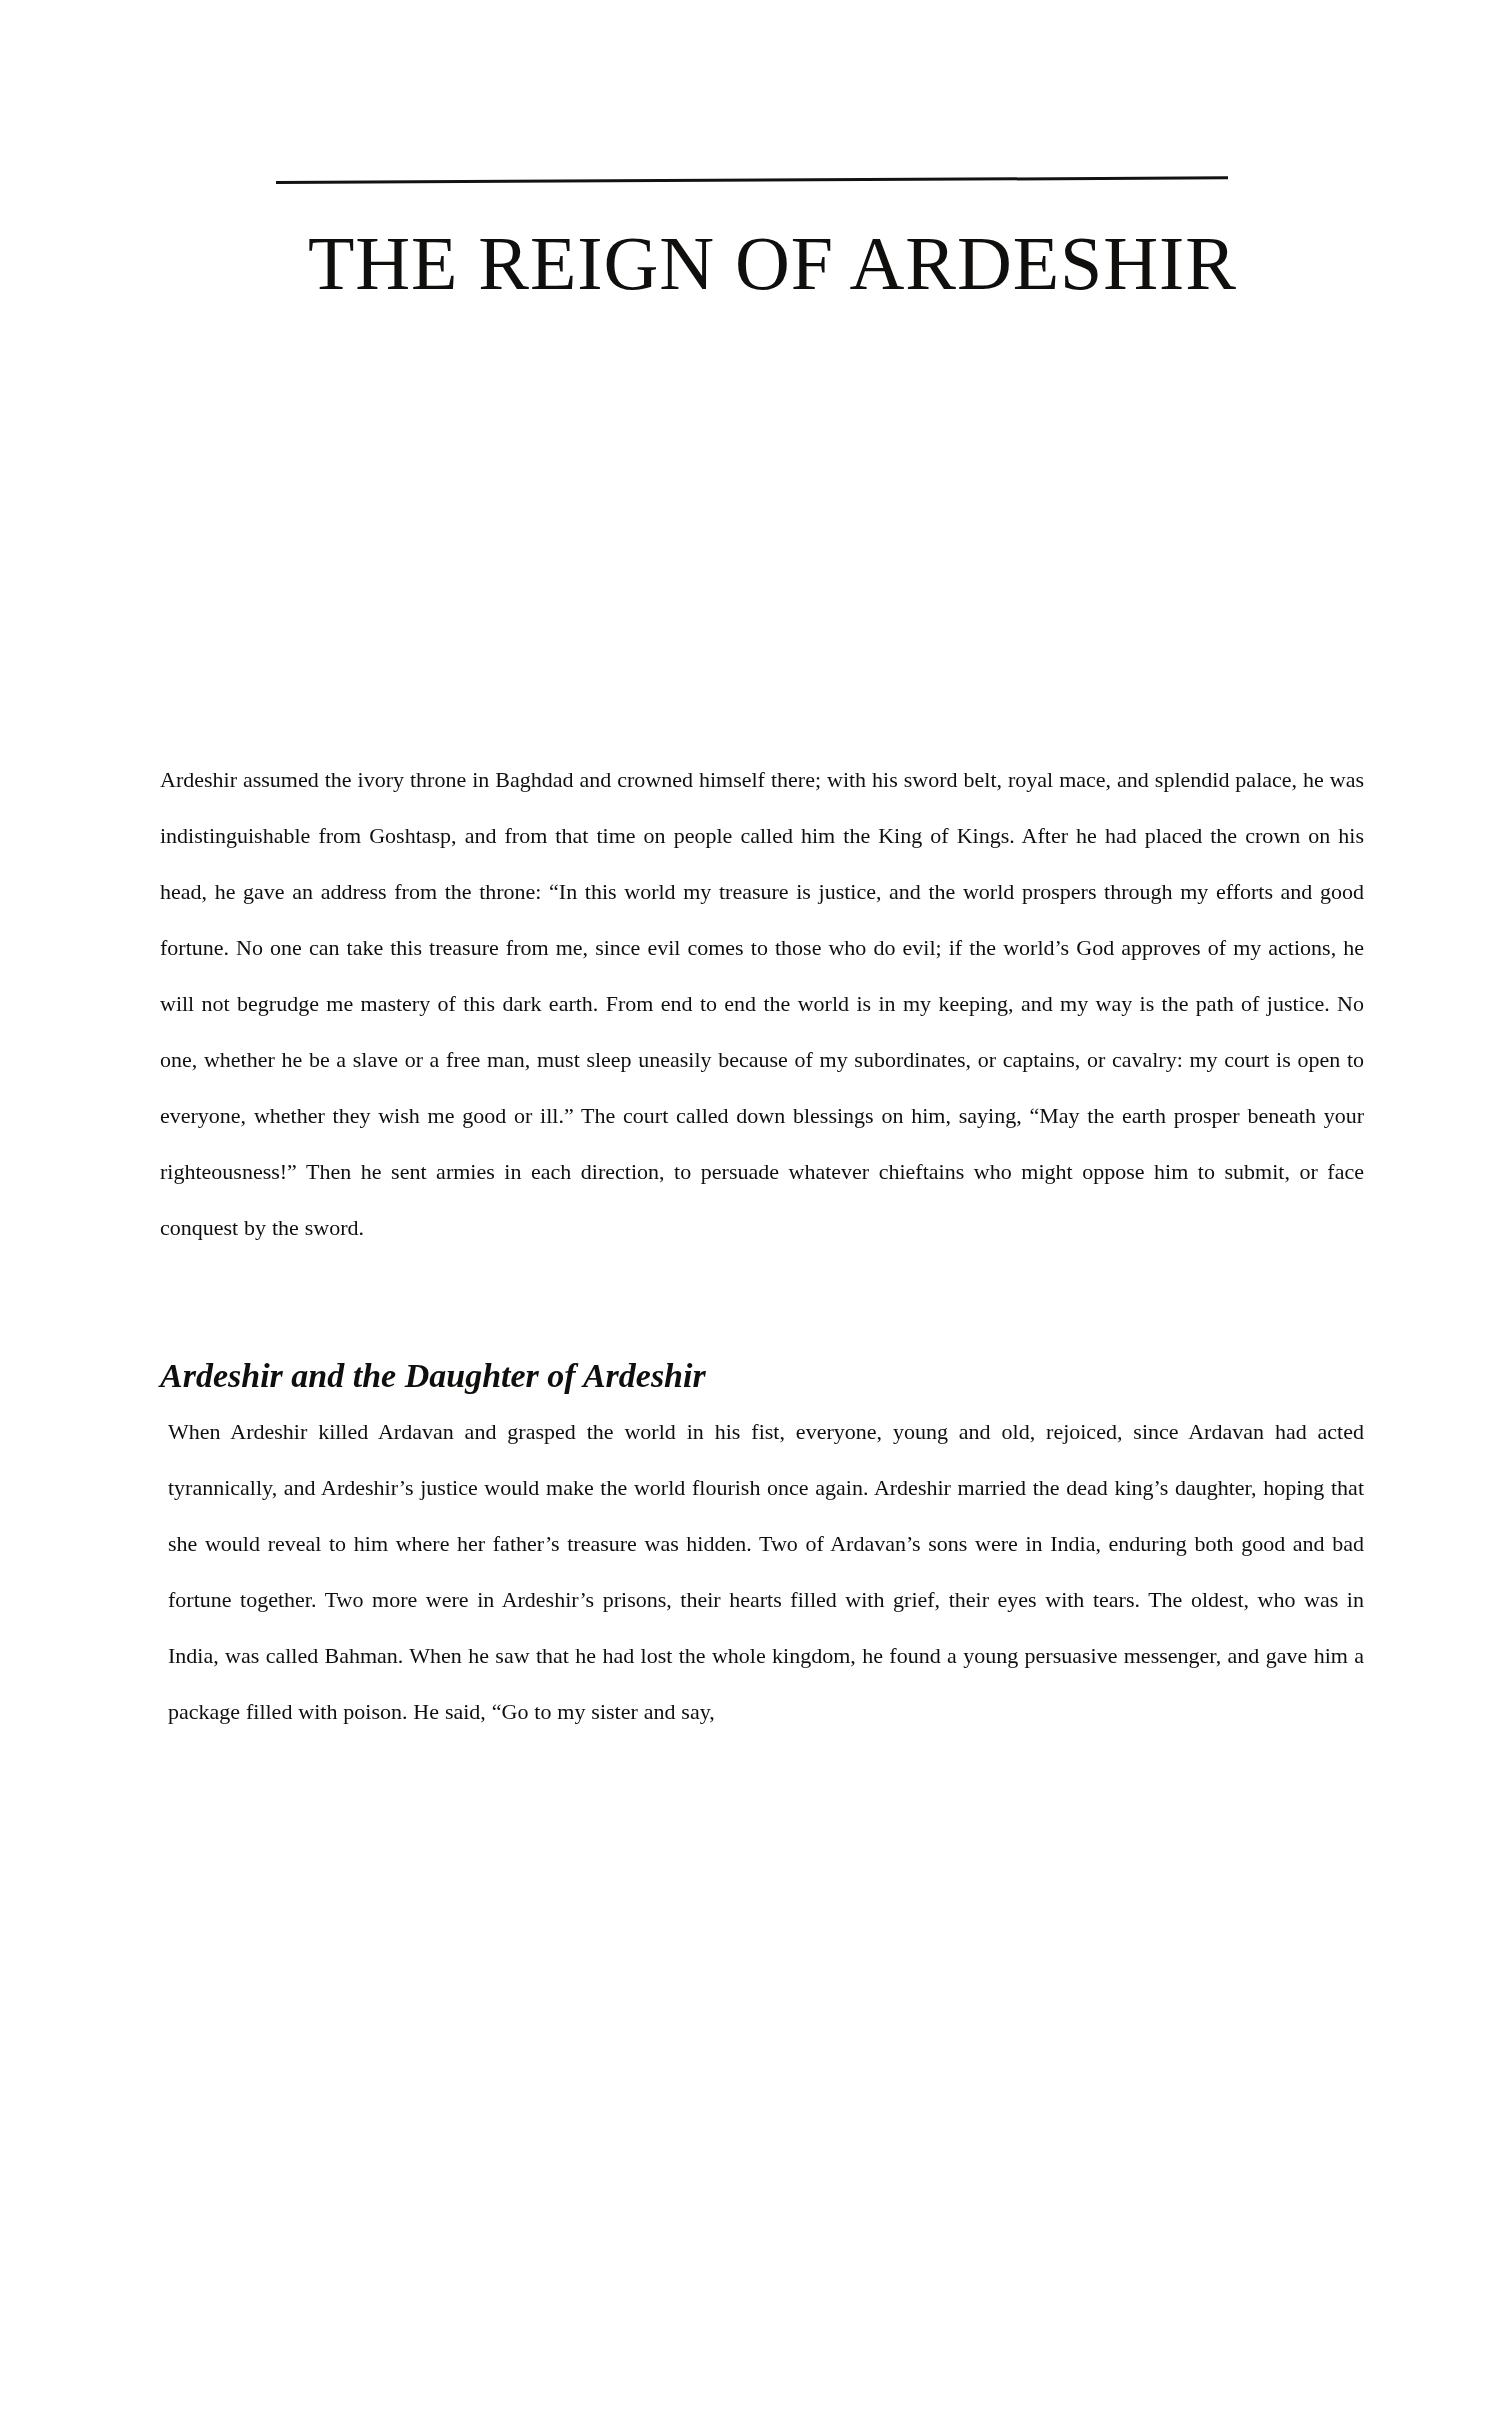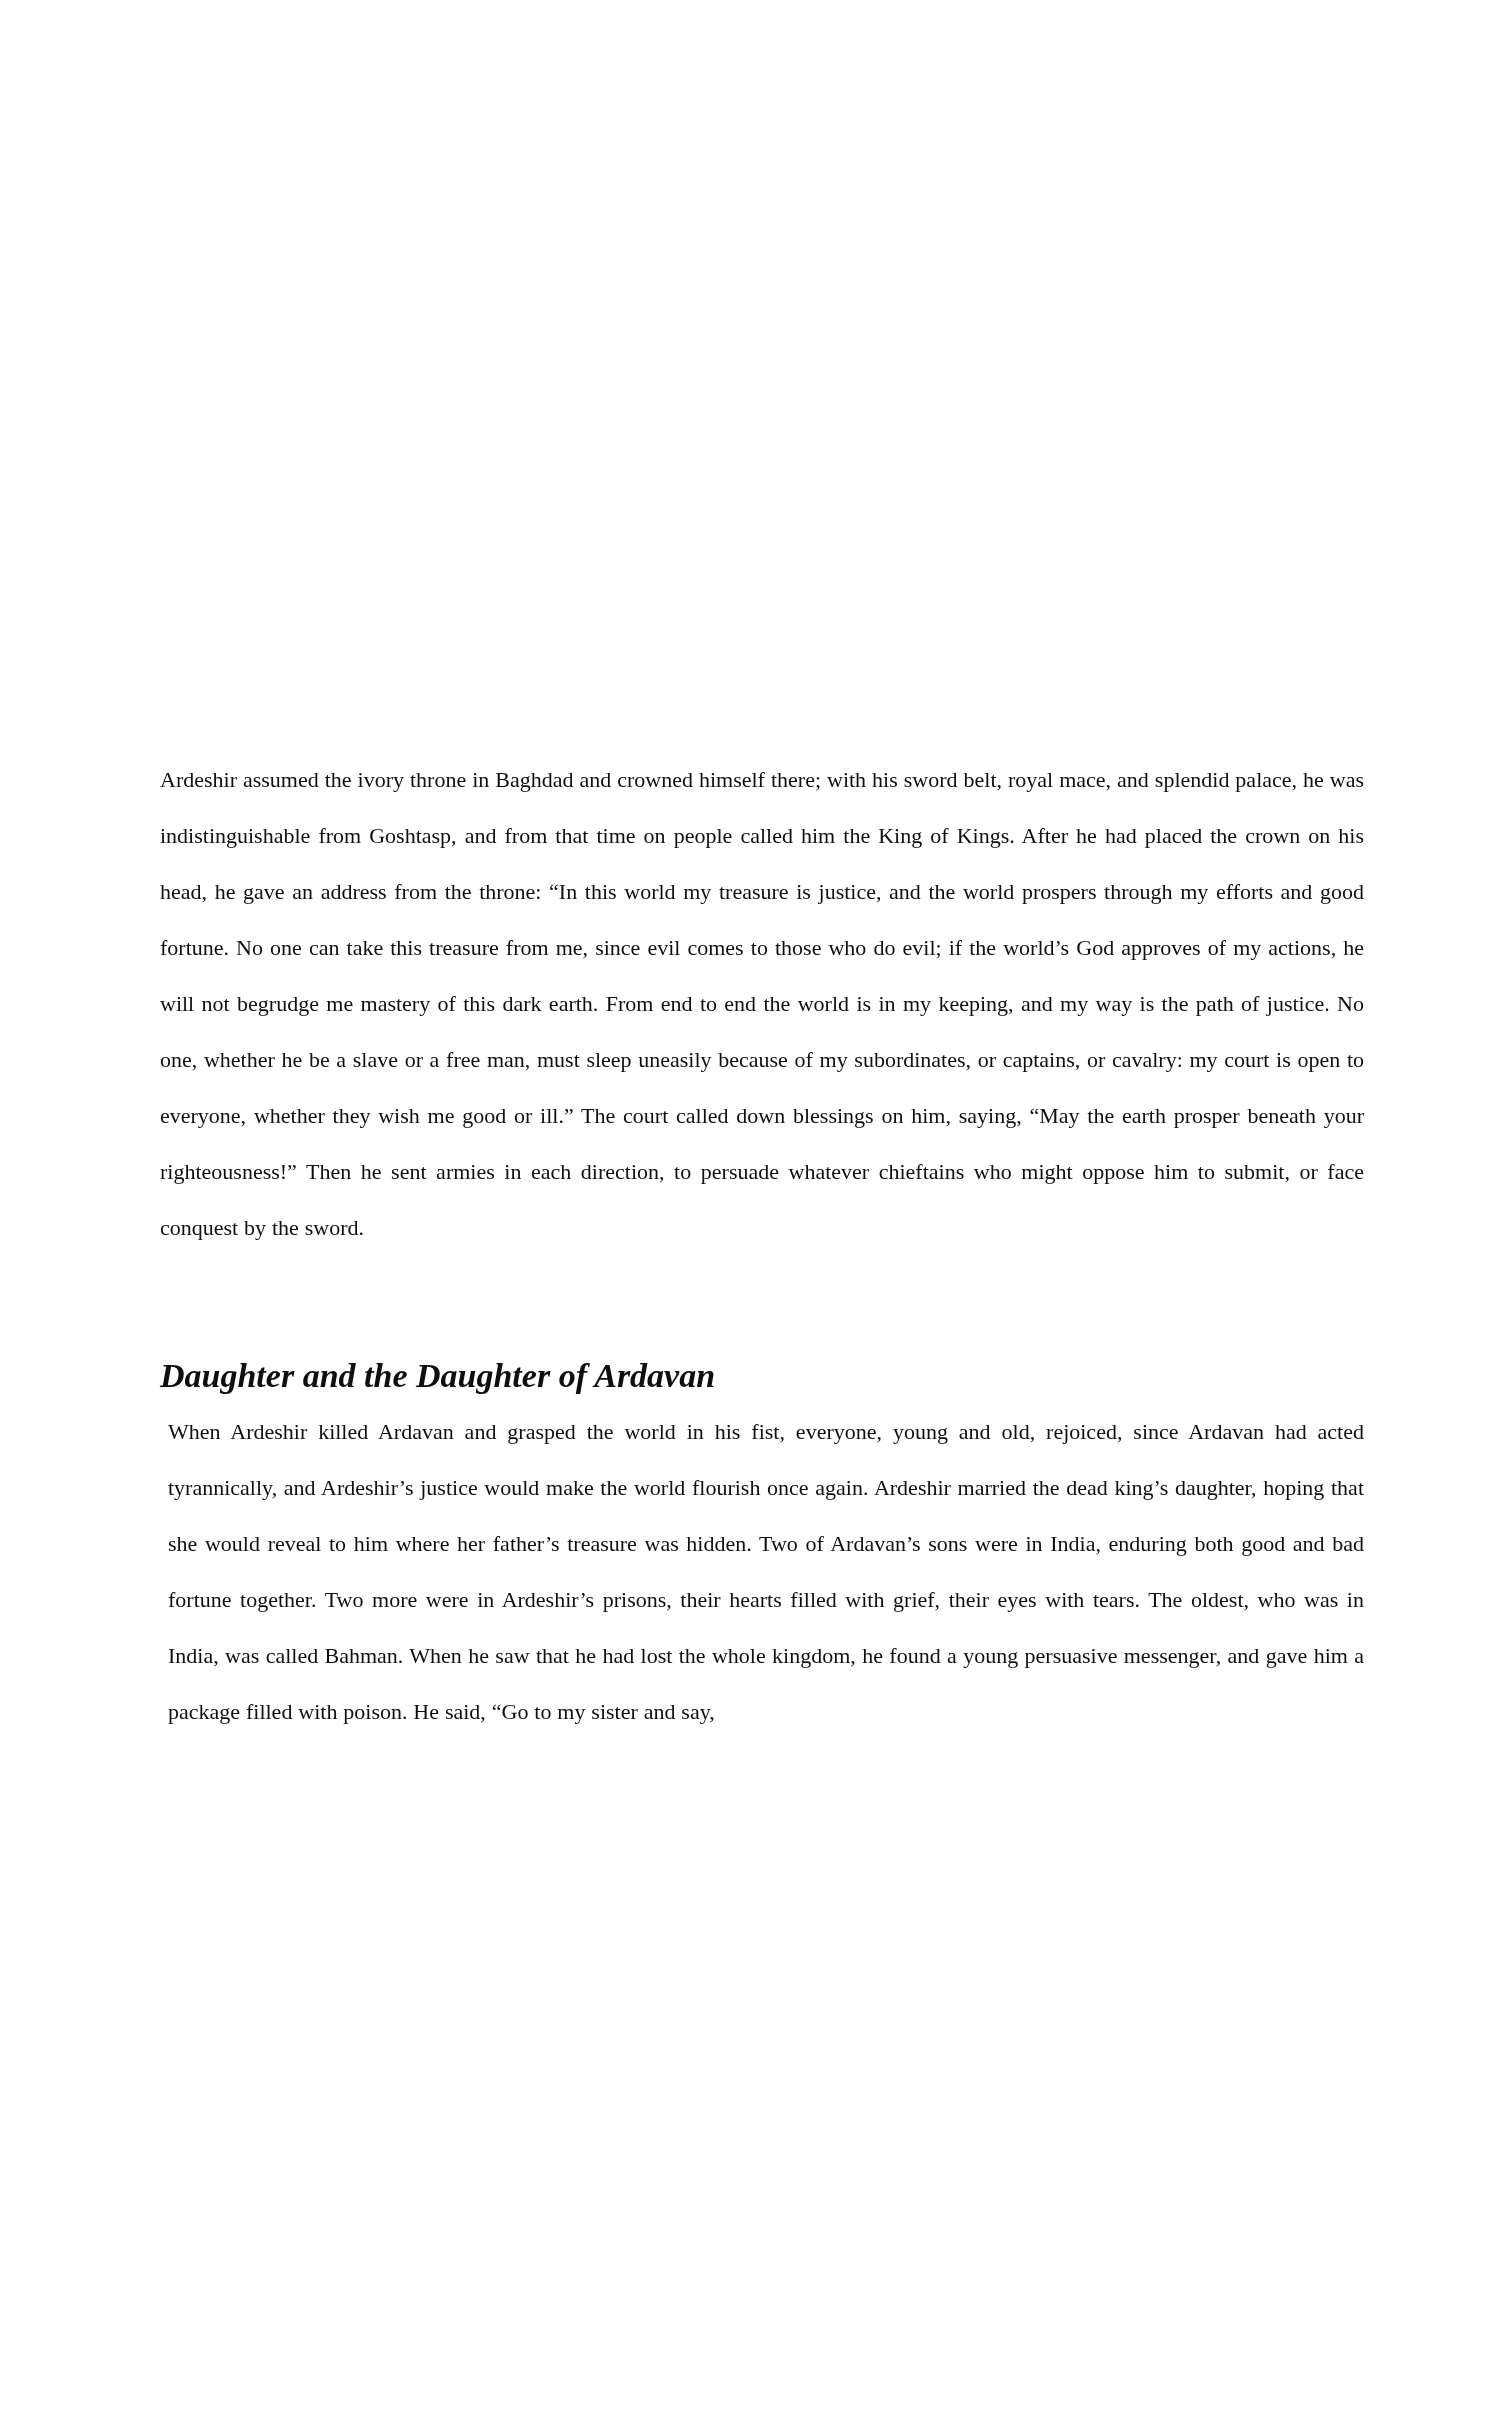--- a/index.html
+++ b/index.html
@@ -84,27 +84,31 @@
   }
   .gap-before-head {
     height: 92px;
   }
 </style>
 </head>
 <body>
 
 <div class="page">
 
+  <div class="chapter-head">
+    <div class="chapter-rule"></div>
+    <h1 class="chapter-title">THE REIGN OF ARDESHIR</h1>
+  </div>
 
   <div class="body-block">
 
     <p class="para">Ardeshir assumed the ivory throne in Baghdad and crowned himself there; with his sword belt, royal mace, and splendid palace, he was indistinguishable from Goshtasp, and from that time on people called him the King of Kings. After he had placed the crown on his head, he gave an address from the throne: “In this world my treasure is justice, and the world prospers through my efforts and good fortune. No one can take this treasure from me, since evil comes to those who do evil; if the world’s God approves of my actions, he will not begrudge me mastery of this dark earth. From end to end the world is in my keeping, and my way is the path of justice. No one, whether he be a slave or a free man, must sleep uneasily because of my subordinates, or captains, or cavalry: my court is open to everyone, whether they wish me good or ill.” The court called down blessings on him, saying, “May the earth prosper beneath your righteousness!” Then he sent armies in each direction, to persuade whatever chieftains who might oppose him to submit, or face conquest by the sword.</p>
 
     <div class="gap-before-head"></div>
 
-    <h2 class="section-head">Daughter and the Daughter of Ardavan</h2>
+    <h2 class="section-head">Ardeshir and the Daughter of Ardeshir</h2>
 
     <p class="para last-flush">When Ardeshir killed Ardavan and grasped the world in his fist, everyone, young and old, rejoiced, since Ardavan had acted tyrannically, and Ardeshir’s justice would make the world flourish once again. Ardeshir married the dead king’s daughter, hoping that she would reveal to him where her father’s treasure was hidden. Two of Ardavan’s sons were in India, enduring both good and bad fortune together. Two more were in Ardeshir’s prisons, their hearts filled with grief, their eyes with tears. The oldest, who was in India, was called Bahman. When he saw that he had lost the whole kingdom, he found a young persuasive messenger, and gave him a package filled with poison. He said, “Go to my sister and say,</p>
 
   </div>
 
 </div>
 
 
 </body></html>

